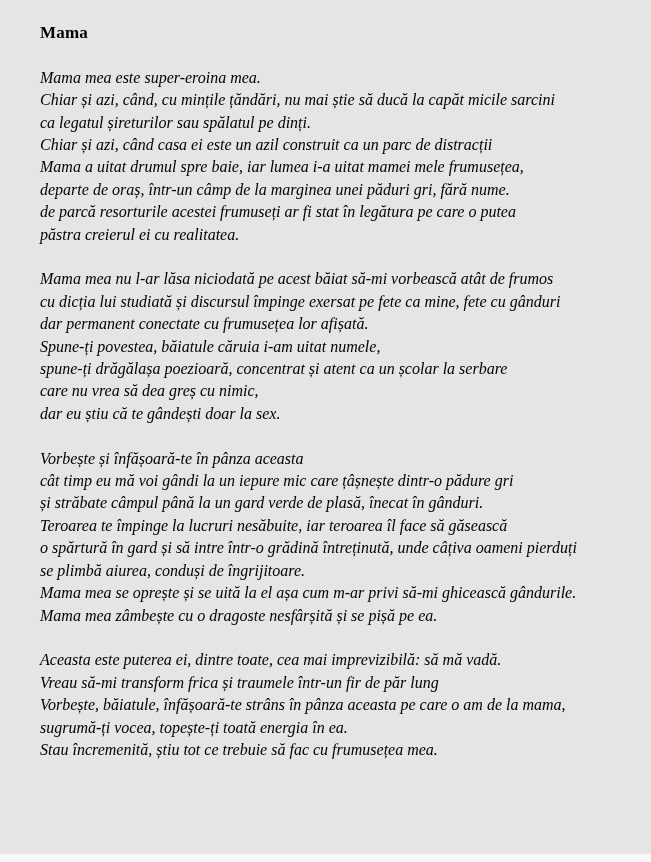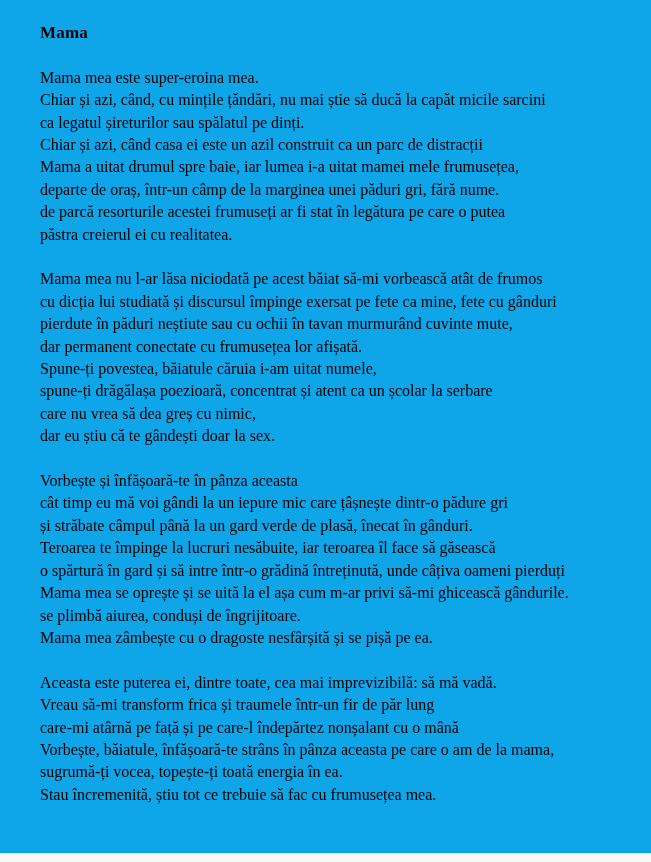--- a/index.html
+++ b/index.html
@@ -6,40 +6,41 @@
     margin: 0;
     padding: 0;
     width: 651px;
     height: 862px;
     background: #ffffff;
     overflow: hidden;
   }
   .page {
     position: absolute;
     top: 0; left: 0; right: 0; bottom: 0;
-    background: #0ea5e9;
+    background: #e5e5e5;
     padding: 22px 0 0 40px;
     box-sizing: border-box;
     font-family: "Liberation Serif", "DejaVu Serif", serif;
     color: #000000;
   }
   .title {
     margin: 0;
     font-size: 17px;
     font-weight: bold;
     line-height: 22.4px;
     letter-spacing: 0.2px;
   }
   .stanza {
     margin-top: 22.4px;
   }
   .line {
     font-size: 16px;
     line-height: 22.4px;
     white-space: nowrap;
+    font-style: italic;
   }
   .page-bottom-strip {
     position: absolute;
     left: 0; right: 0; bottom: 0;
     height: 8px;
     background: #f8f8f8;
     border-top: 1px solid #e7e7e7;
   }
 </style>
 </head>
@@ -55,42 +56,40 @@
     <div class="line">Chiar și azi, când casa ei este un azil construit ca un parc de distracții</div>
     <div class="line">Mama a uitat drumul spre baie, iar lumea i-a uitat mamei mele frumusețea,</div>
     <div class="line">departe de oraș, într-un câmp de la marginea unei păduri gri, fără nume.</div>
     <div class="line">de parcă resorturile acestei frumuseți ar fi stat în legătura pe care o putea</div>
     <div class="line">păstra creierul ei cu realitatea.</div>
   </div>
 
   <div class="stanza">
     <div class="line">Mama mea nu l-ar lăsa niciodată pe acest băiat să-mi vorbească atât de frumos</div>
     <div class="line">cu dicția lui studiată și discursul împinge exersat pe fete ca mine, fete cu gânduri</div>
-    <div class="line">pierdute în păduri neștiute sau cu ochii în tavan murmurând cuvinte mute,</div>
     <div class="line">dar permanent conectate cu frumusețea lor afișată.</div>
     <div class="line">Spune-ți povestea, băiatule căruia i-am uitat numele,</div>
     <div class="line">spune-ți drăgălașa poezioară, concentrat și atent ca un școlar la serbare</div>
     <div class="line">care nu vrea să dea greș cu nimic,</div>
     <div class="line">dar eu știu că te gândești doar la sex.</div>
   </div>
 
   <div class="stanza">
     <div class="line">Vorbește și înfășoară-te în pânza aceasta</div>
     <div class="line">cât timp eu mă voi gândi la un iepure mic care țâșnește dintr-o pădure gri</div>
     <div class="line">și străbate câmpul până la un gard verde de plasă, înecat în gânduri.</div>
     <div class="line">Teroarea te împinge la lucruri nesăbuite, iar teroarea îl face să găsească</div>
     <div class="line">o spărtură în gard și să intre într-o grădină întreținută, unde câțiva oameni pierduți</div>
+    <div class="line">se plimbă aiurea, conduși de îngrijitoare.</div>
     <div class="line">Mama mea se oprește și se uită la el așa cum m-ar privi să-mi ghicească gândurile.</div>
-    <div class="line">se plimbă aiurea, conduși de îngrijitoare.</div>
     <div class="line">Mama mea zâmbește cu o dragoste nesfârșită și se pișă pe ea.</div>
   </div>
 
   <div class="stanza">
     <div class="line">Aceasta este puterea ei, dintre toate, cea mai imprevizibilă: să mă vadă.</div>
     <div class="line">Vreau să-mi transform frica și traumele într-un fir de păr lung</div>
-    <div class="line">care-mi atârnă pe față și pe care-l îndepărtez nonșalant cu o mână</div>
     <div class="line">Vorbește, băiatule, înfășoară-te strâns în pânza aceasta pe care o am de la mama,</div>
     <div class="line">sugrumă-ți vocea, topește-ți toată energia în ea.</div>
     <div class="line">Stau încremenită, știu tot ce trebuie să fac cu frumusețea mea.</div>
   </div>
 </div>
 
 <div class="page-bottom-strip"></div>
 
 </body></html>

